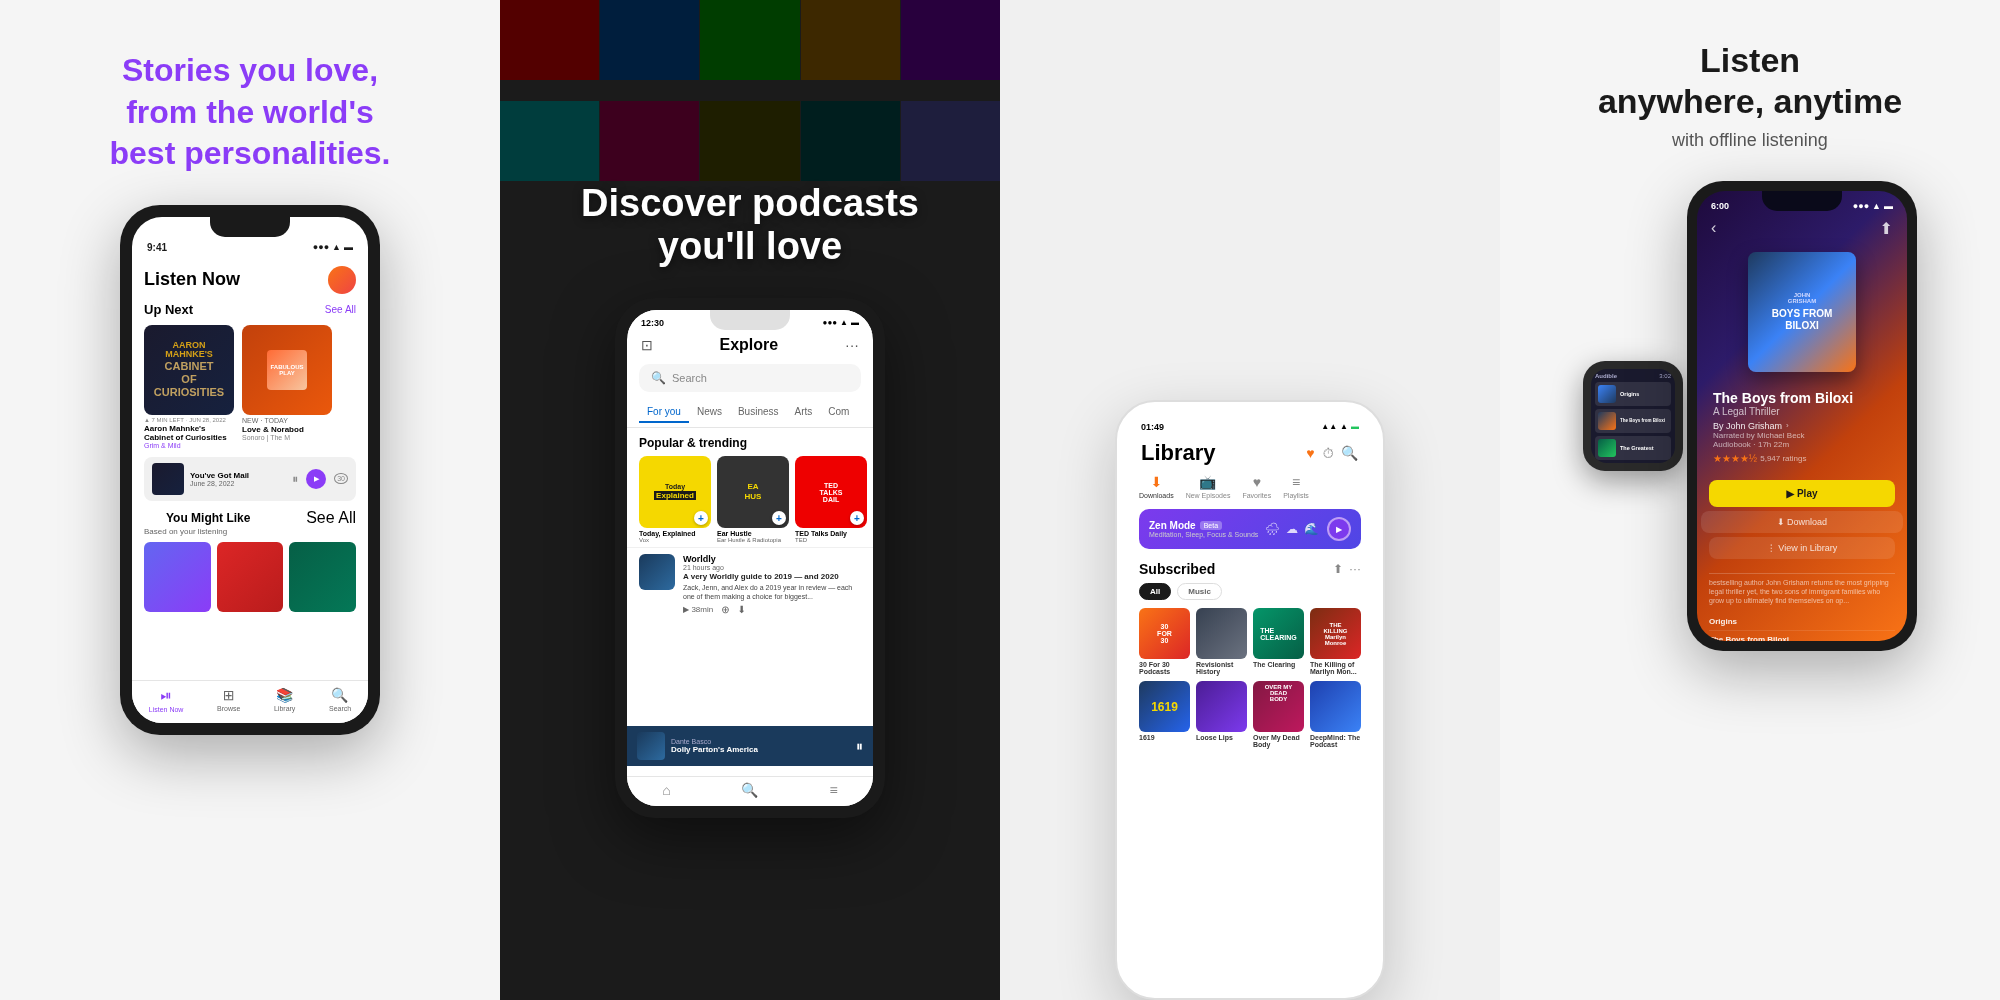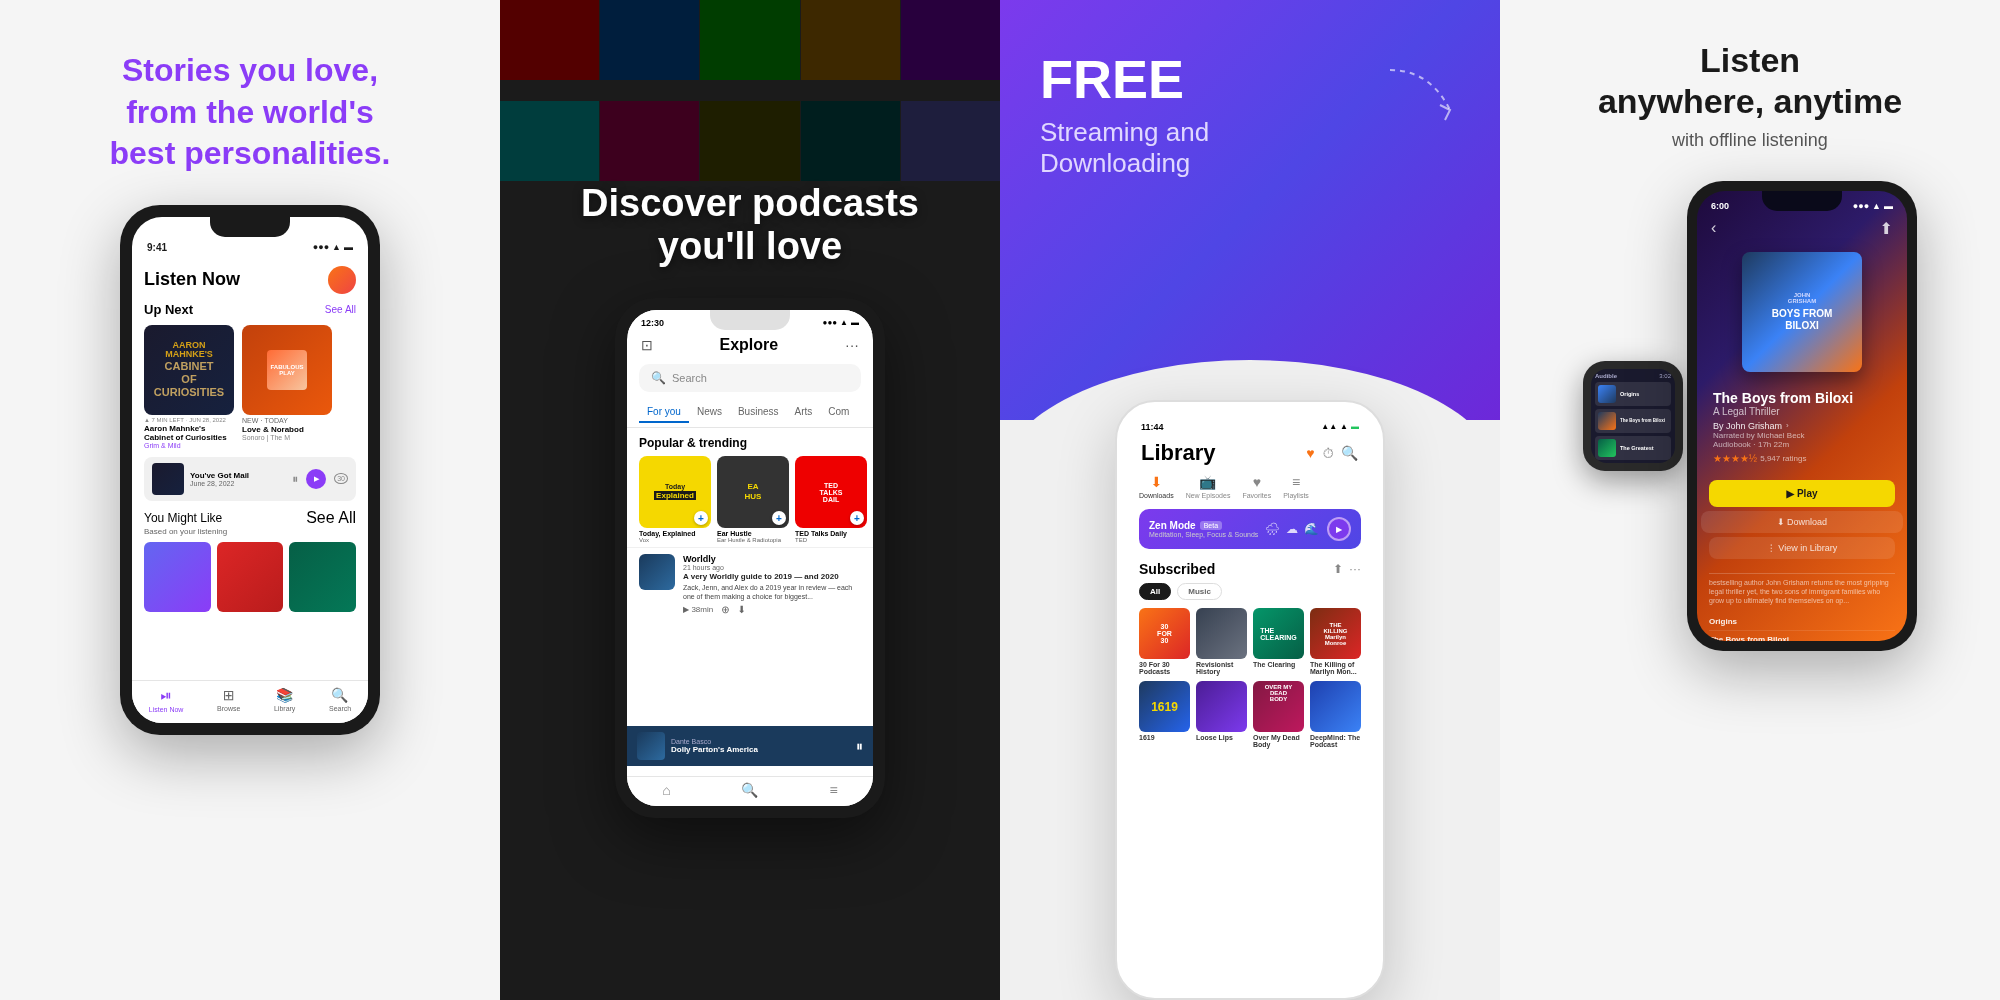--- a/index.html
+++ b/index.html
@@ -148,21 +148,21 @@
       flex-shrink: 0;
     }
     .np-info { flex: 1; }
     .np-title { font-size: 8px; font-weight: 700; }
     .np-sub { font-size: 7px; color: #666; }
     .np-controls { display: flex; gap: 8px; align-items: center; }
     .np-play { width: 20px; height: 20px; background: #8b3cf7; border-radius: 50%; display: flex; align-items: center; justify-content: center; }
     .np-play::after { content: '▶'; font-size: 7px; color: #fff; margin-left: 1px; }
 
     .might-like { padding: 4px 12px 2px; }
-    .might-like .sec-title { font-size: 12px; font-weight: 400; }
+    .might-like .sec-title { font-size: 12px; font-weight: 700; margin-left: 22px; }
     .might-like .sub { font-size: 8px; color: #666; }
     .small-cards {
       display: flex;
       gap: 6px;
       padding: 4px 12px;
     }
     .small-card {
       width: 70px;
       height: 70px;
       border-radius: 6px;
@@ -631,21 +631,21 @@
       justify-content: space-between;
       padding: 4px 14px;
     }
     .ab-nav-btn { font-size: 16px; color: rgba(255,255,255,0.8); }
     .ab-cover-area {
       display: flex;
       justify-content: center;
       padding: 10px;
     }
     .ab-cover {
-      width: 120px;
+      width: 108px;
       height: 120px;
       border-radius: 8px;
       background: linear-gradient(135deg, #1e3a5f 0%, #3b82f6 50%, #f97316 100%);
       box-shadow: 0 8px 20px rgba(0,0,0,0.4);
       display: flex;
       flex-direction: column;
       align-items: center;
       justify-content: center;
       padding: 8px;
     }
@@ -986,42 +986,26 @@
           <span style="font-size:14px;color:#888">⌂</span>
           <span style="font-size:14px;color:#888">🔍</span>
           <span style="font-size:14px;color:#888">≡</span>
         </div>
       </div>
     </div>
   </div>
 </div>
 
 <div class="panel panel-3">
-  <div class="panel-3-top">
-    <div style="z-index:2;position:relative">
-      <div class="panel-3-headline">FREE</div>
-      <div class="panel-3-sub">
-        <span style="white-space:pre-line">Streaming and
-Downloading</span>
-      </div>
-    </div>
-    <div class="dotted-arrow">
-      <svg width="80" height="80" viewBox="0 0 80 80" fill="none">
-        <path d="M10 10 Q50 10 70 50" stroke="rgba(255,255,255,0.6)" stroke-width="2" stroke-dasharray="5,5" fill="none"></path>
-        <path d="M60 45 L70 50 L65 60" stroke="rgba(255,255,255,0.6)" stroke-width="2" fill="none"></path>
-      </svg>
-    </div>
-    <div class="curved-shape"></div>
-  </div>
 
   <div class="panel-3-phone-area">
     <div class="phone-mock-3">
       <div class="phone-screen-3">
         <div class="lib-status">
-          <span style="font-size:9px;font-weight:700">11:44</span>
+          <span style="font-size:9px;font-weight:700">01:49</span>
           <div style="display:flex;gap:3px;font-size:8px">
             <span>▲▲</span>
             <span>▲</span>
             <span style="color:#22c55e">▬</span>
           </div>
         </div>
 
         <div class="lib-header">
           <span class="lib-title">Library</span>
           <div class="lib-icons">

